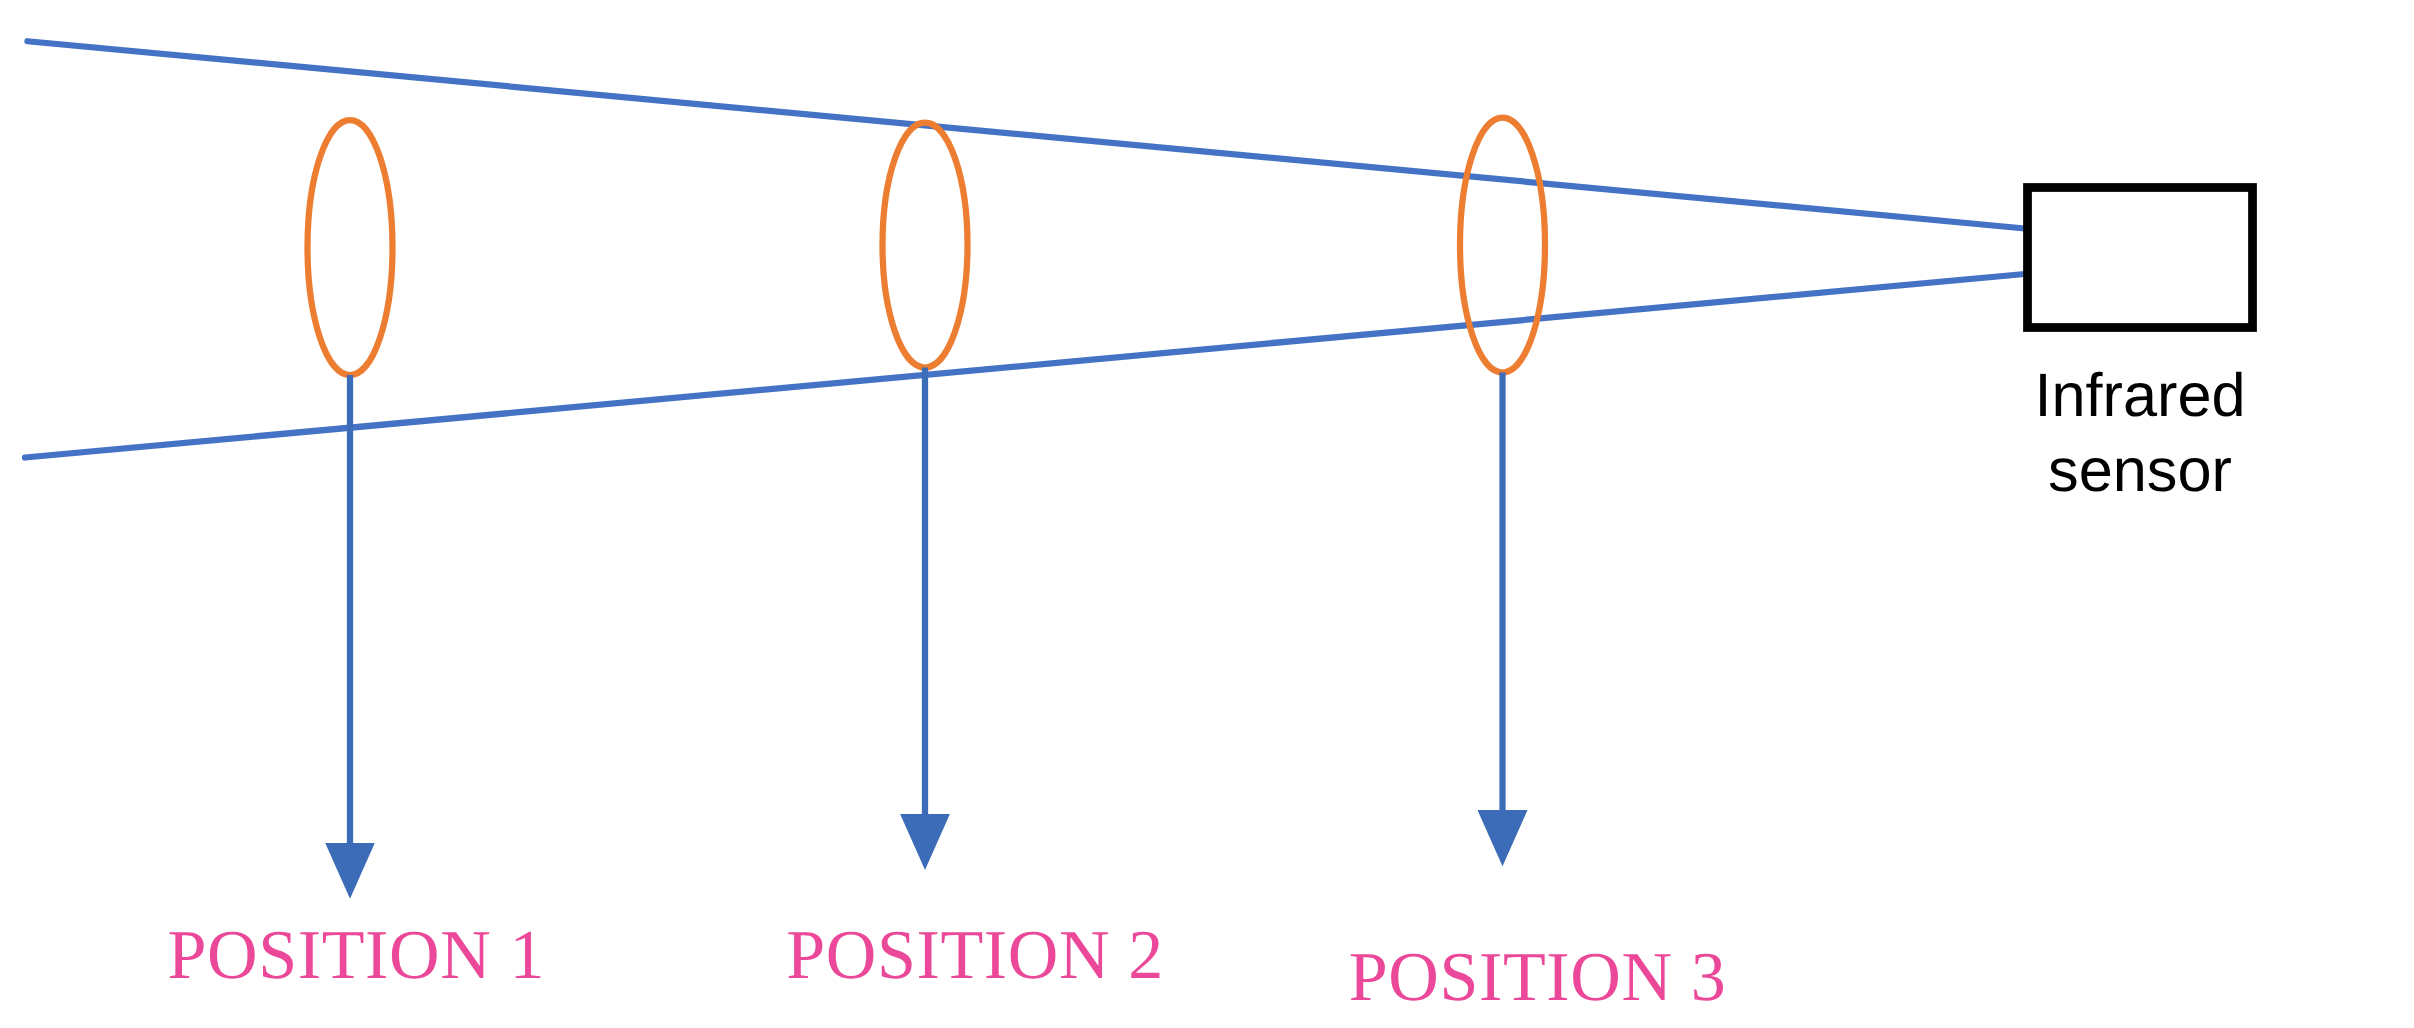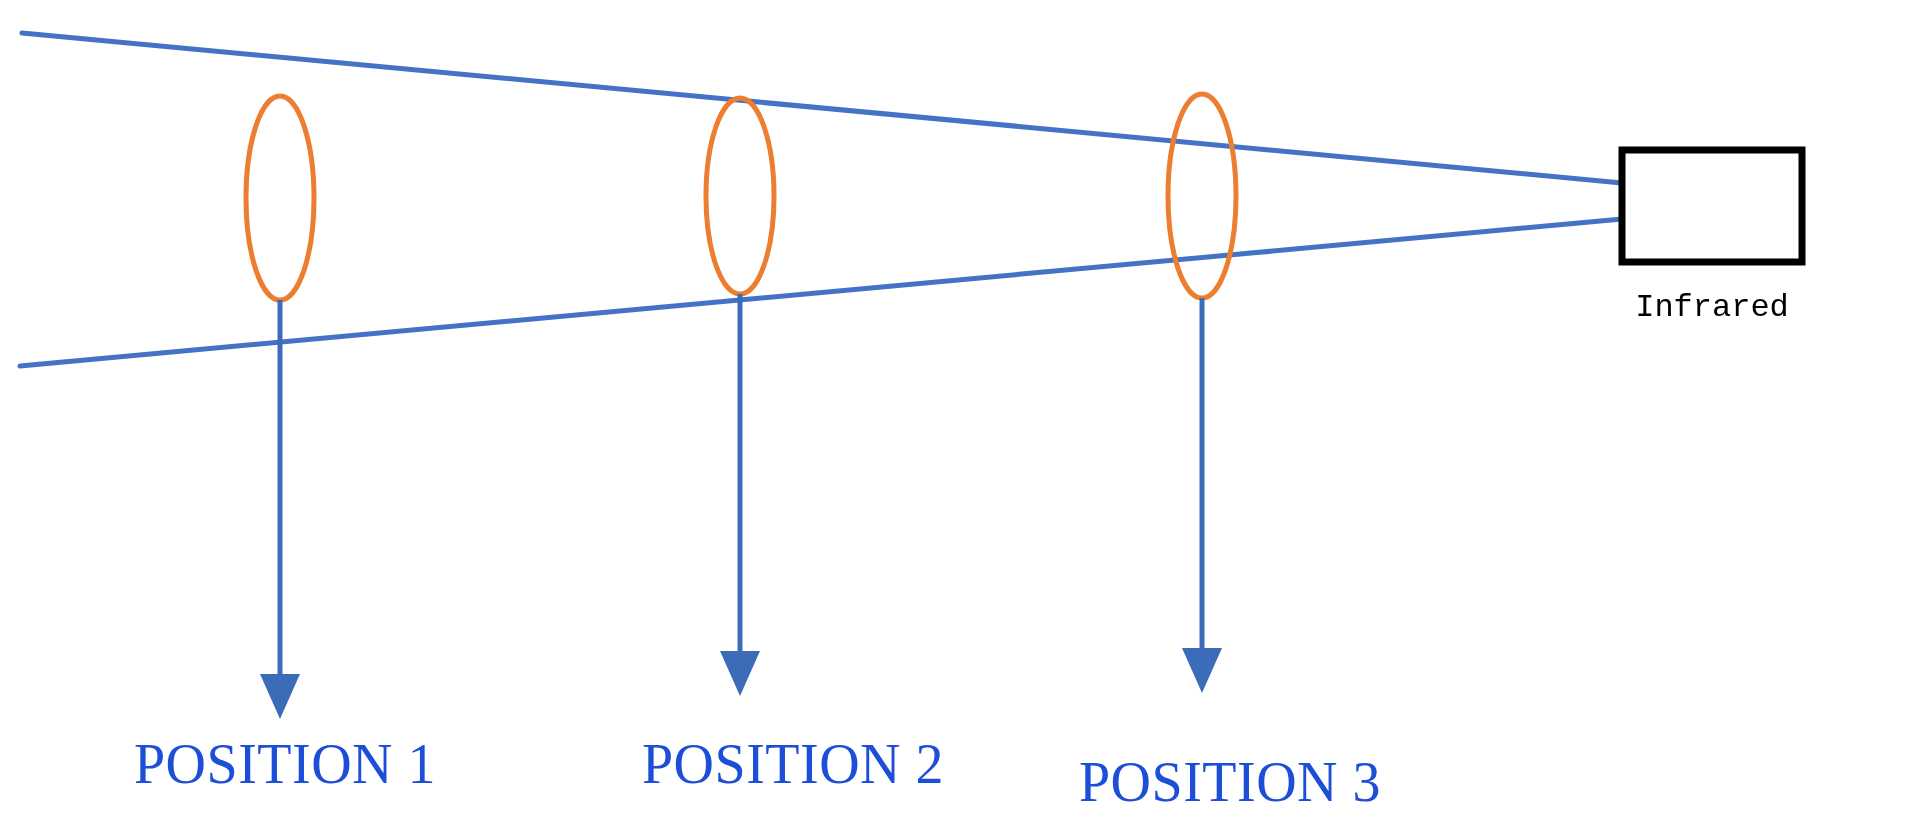--- a/index.html
+++ b/index.html
@@ -31,29 +31,29 @@
     top: 0;
     width: 1931px;
     height: 822px;
     pointer-events: none;
   }
   .pos-label {
     position: absolute;
     font-family: "Liberation Serif", serif;
     font-size: 56px;
     line-height: 1.05;
-    color: #1d4ed8;
+    color: #ec4899;
     white-space: nowrap;
     text-align: center;
     letter-spacing: 0.5px;
   }
   .sensor-caption {
     position: absolute;
-    font-family: Liberation Mono, monospace;
-    font-size: 32px;
+    font-family: Liberation Sans, sans-serif;
+    font-size: 49px;
     line-height: 1.22;
     color: #000000;
     text-align: center;
     width: 420px;
   }
 </style>
 </head>
 <body>
 
 <div id="stage">
@@ -83,23 +83,24 @@
     <line x1="1202" y1="298" x2="1202" y2="654" stroke="#3C6CB8" stroke-width="5" marker-end="url(#arrowhead-blue)"></line>
 
     <rect x="1622" y="150" width="180" height="112" fill="#FFFFFF" stroke="#000000" stroke-width="7"></rect>
 
   </svg>
 
   <div class="label-layer">
 
     <div class="pos-label" style="left:70px; top:735px; width:430px;">POSITION 1</div>
 
-    <div class="pos-label" style="left:578px; top:735px; width:430px;">POSITION 2</div>
+    <div class="pos-label" style="left:565px; top:735px; width:430px;">POSITION 2</div>
 
     <div class="pos-label" style="left:1015px; top:753px; width:430px;">POSITION 3</div>
 
     <div class="sensor-caption" style="left:1502px; top:288px;">
       <div>Infrared</div>
+      <div>sensor</div>
     </div>
 
   </div>
 
 </div>
 
 </body></html>

